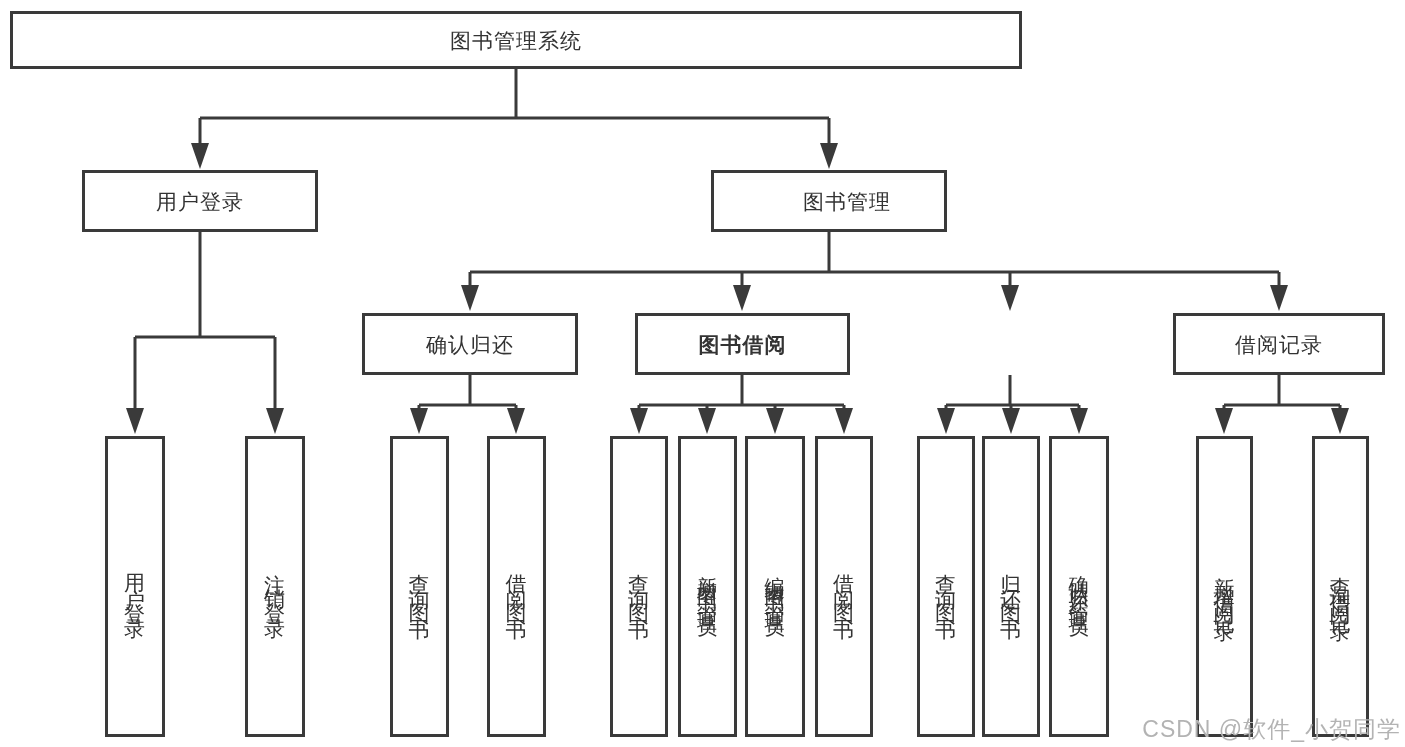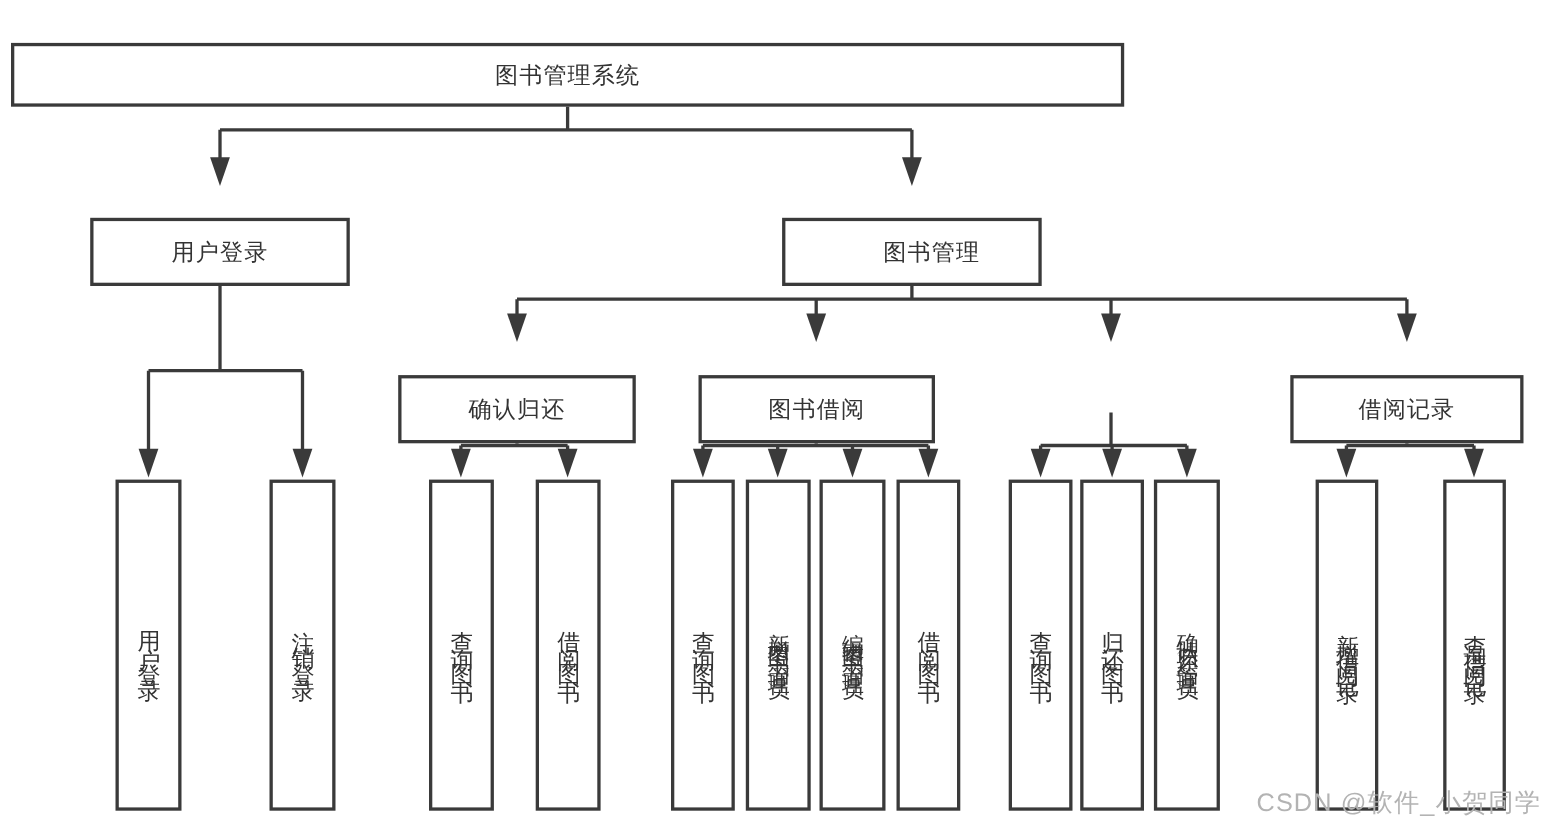--- a/index.html
+++ b/index.html
@@ -24,21 +24,21 @@
     position:absolute;
     box-sizing:border-box;
     border:3px solid var(--line);
     background:var(--box_bg);
     display:flex;align-items:center;justify-content:center;
     color:var(--text);
     font-size:21px;
     letter-spacing:1px;
     white-space:nowrap;
   }
-  .hnode{line-height:1;margin-top:28px;}
+  .hnode{line-height:1;}
   .vnode span{
     writing-mode:vertical-rl;
     text-orientation:mixed;
     line-height:1;
   }
   .vnode.short span{letter-spacing:15px;}
   .vnode.medium span{letter-spacing:9px;}
   .vnode.long span{letter-spacing:6px;font-size:20px;}
   .watermark{
     position:absolute;
@@ -85,21 +85,21 @@
       <polygon points="1331,408 1349,408 1340,434"></polygon>
     </g>
   </svg>
 
   <div class="node hnode" style="left:10px;top:11px;width:1012px;height:58px;">图书管理系统</div>
 
   <div class="node hnode" style="left:82px;top:170px;width:236px;height:62px;">用户登录</div>
   <div class="node hnode" style="left:711px;top:170px;width:236px;height:62px;padding-left:36px;">图书管理</div>
 
   <div class="node hnode" style="left:362px;top:313px;width:216px;height:62px;">确认归还</div>
-  <div class="node hnode" style="left:635px;top:313px;width:215px;height:62px;">图书借阅</div>
+  <div class="node hnode" style="left:635px;top:313px;width:215px;height:62px;font-weight:bold;">图书借阅</div>
   <div class="node hnode" style="left:1173px;top:313px;width:212px;height:62px;">借阅记录</div>
 
   <div class="node vnode short" style="left:105px;top:436px;width:60px;height:301px;">
     <span>用户登录</span>
   </div>
   <div class="node vnode short" style="left:245px;top:436px;width:60px;height:301px;">
     <span>注销登录</span>
   </div>
 
   <div class="node vnode short" style="left:390px;top:436px;width:59px;height:301px;">

